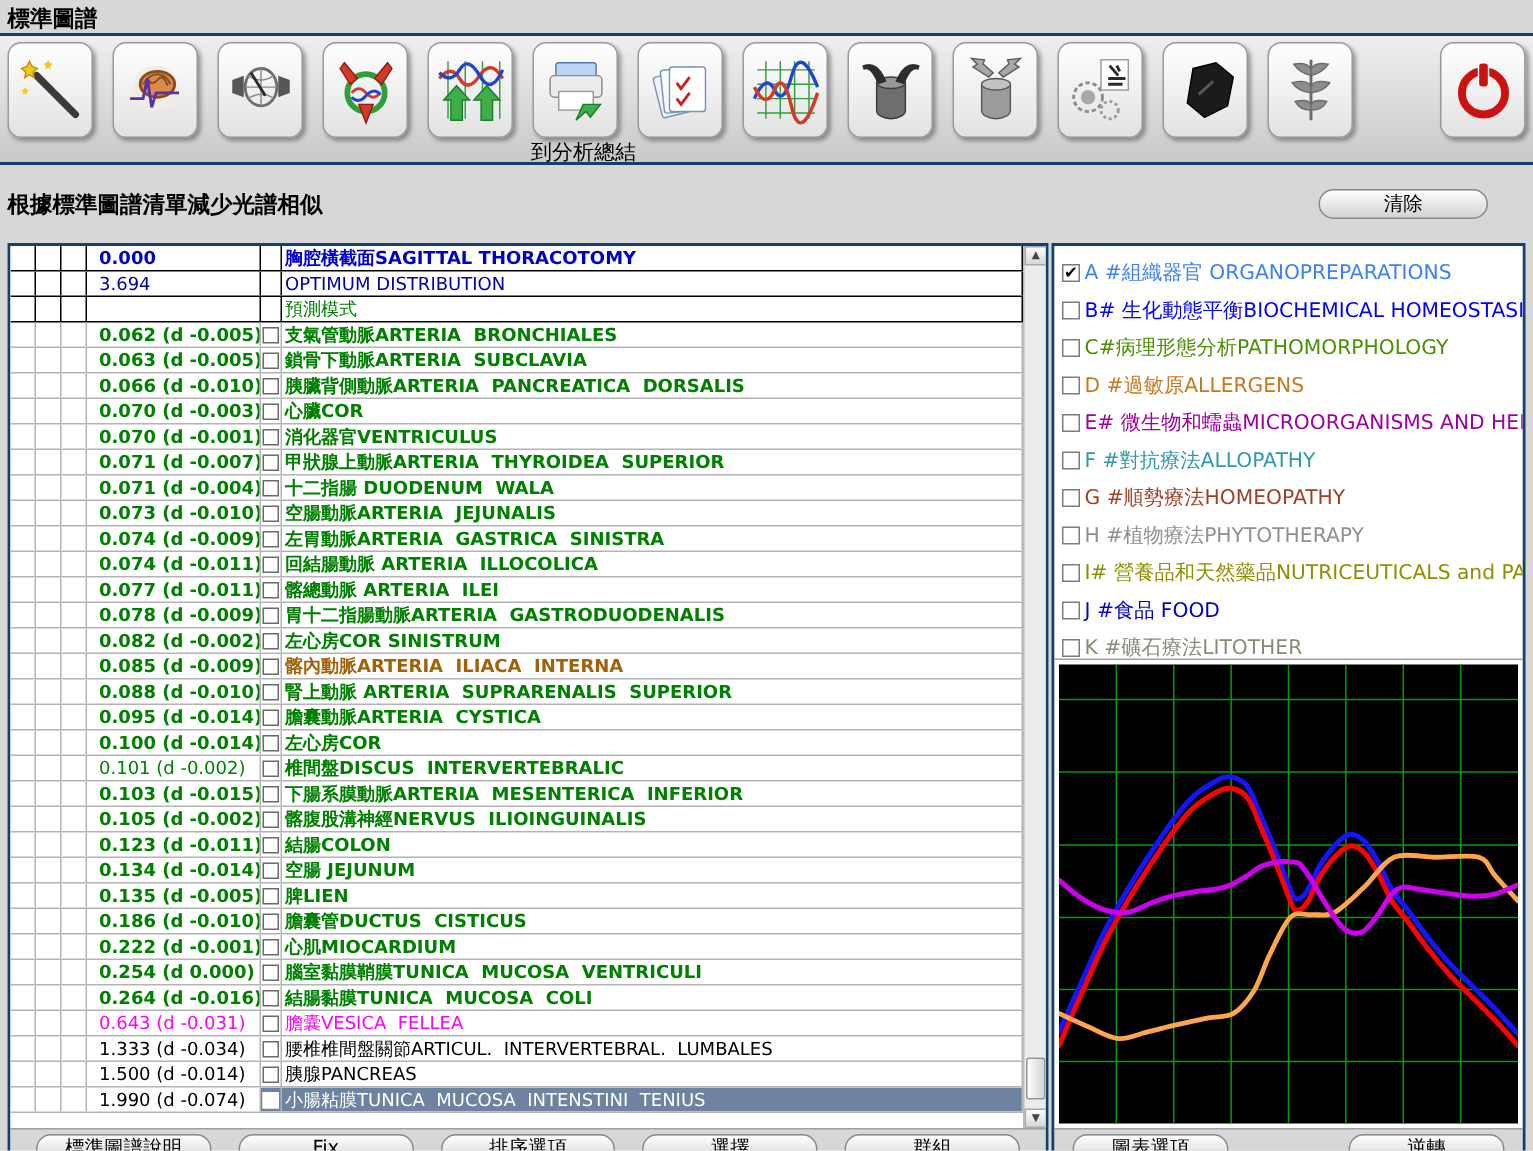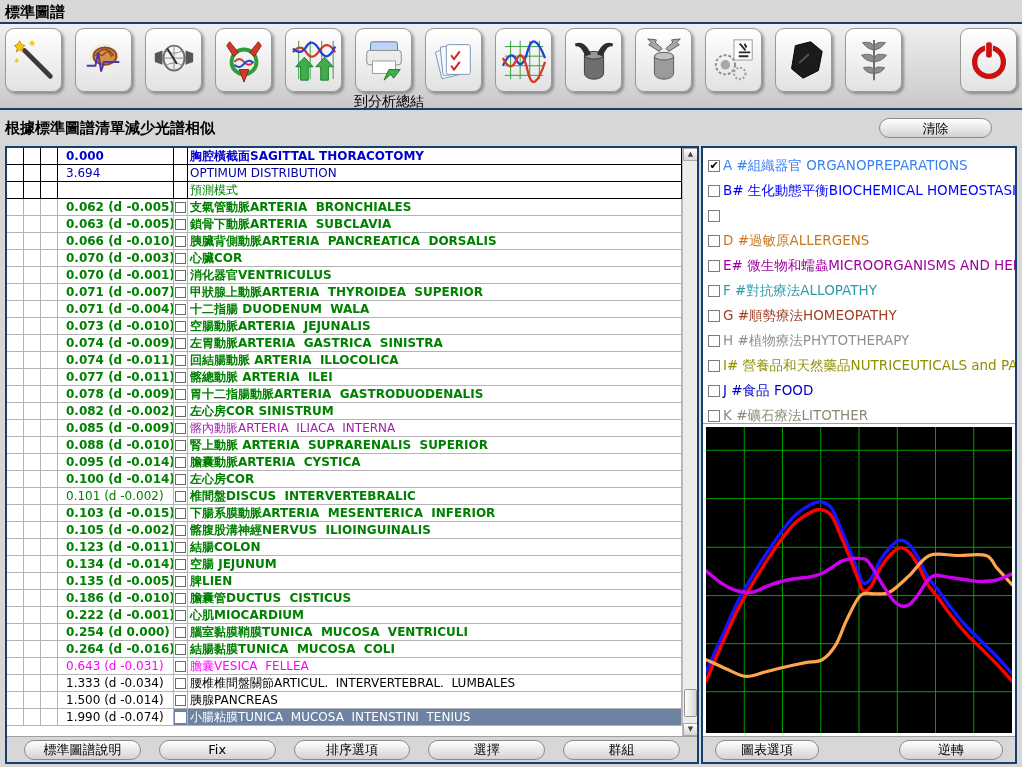--- a/index.html
+++ b/index.html
@@ -13,21 +13,21 @@
   .tb-btn{width:57px;height:64px;margin-right:13px;flex:none;
     background:linear-gradient(#ffffff,#e2e2e2);
     border:1px solid #9a9a9a;border-radius:9px;box-sizing:border-box;
     box-shadow:2px 2px 3px rgba(0,0,0,.35);
     display:flex;align-items:center;justify-content:center;cursor:pointer;}
   .tb-btn .icn{width:46px;height:46px;display:block;}
   .tb-btn svg{width:46px;height:46px;display:block;}
   .tb-power{margin-left:auto;margin-right:5px;}
   .tb-caption{position:absolute;left:344px;top:69px;width:90px;text-align:center;
     font-size:14px;color:#000;}
-  .header-row{height:36px;display:flex;align-items:center;}
+  .header-row{height:52px;display:flex;align-items:center;}
   .heading{flex:1;padding-left:5px;font-size:15px;font-weight:bold;color:#000;}
   .btn{height:20px;border-radius:10px;border:1px solid #8a8a8a;box-sizing:border-box;
     background:linear-gradient(#ffffff,#d2d2d2);font-size:13px;color:#000;
     font-family:inherit;cursor:pointer;padding:0 6px;line-height:17px;}
   .clear-btn{width:113px;margin-right:30px;}
   .panels{display:flex;margin:0 5px;gap:2px;height:618px;}
   .panel{border:2px solid #15406b;box-sizing:border-box;display:flex;flex-direction:column;}
   .panel-left{width:694px;background:#fff;}
   .panel-right{width:316px;background:#d7d7d7;}
   .list-wrap{position:relative;flex:1;background:#fff;overflow:hidden;}
@@ -239,21 +239,21 @@
           <div class="row"><div class="c-sm"></div><div class="c-sm"></div><div class="c-sm"></div><div class="c-val" style="color: rgb(0, 128, 0); font-weight: bold;">0.070 (d -0.003)</div><div class="c-cb"><span class="cbx"></span></div><div class="c-name" style="color: rgb(0, 128, 0); font-weight: bold;">心臟COR</div></div>
           <div class="row"><div class="c-sm"></div><div class="c-sm"></div><div class="c-sm"></div><div class="c-val" style="color: rgb(0, 128, 0); font-weight: bold;">0.070 (d -0.001)</div><div class="c-cb"><span class="cbx"></span></div><div class="c-name" style="color: rgb(0, 128, 0); font-weight: bold;">消化器官VENTRICULUS</div></div>
           <div class="row"><div class="c-sm"></div><div class="c-sm"></div><div class="c-sm"></div><div class="c-val" style="color: rgb(0, 128, 0); font-weight: bold;">0.071 (d -0.007)</div><div class="c-cb"><span class="cbx"></span></div><div class="c-name" style="color: rgb(0, 128, 0); font-weight: bold;">甲狀腺上動脈ARTERIA  THYROIDEA  SUPERIOR</div></div>
           <div class="row"><div class="c-sm"></div><div class="c-sm"></div><div class="c-sm"></div><div class="c-val" style="color: rgb(0, 128, 0); font-weight: bold;">0.071 (d -0.004)</div><div class="c-cb"><span class="cbx"></span></div><div class="c-name" style="color: rgb(0, 128, 0); font-weight: bold;">十二指腸 DUODENUM  WALA</div></div>
           <div class="row"><div class="c-sm"></div><div class="c-sm"></div><div class="c-sm"></div><div class="c-val" style="color: rgb(0, 128, 0); font-weight: bold;">0.073 (d -0.010)</div><div class="c-cb"><span class="cbx"></span></div><div class="c-name" style="color: rgb(0, 128, 0); font-weight: bold;">空腸動脈ARTERIA  JEJUNALIS</div></div>
           <div class="row"><div class="c-sm"></div><div class="c-sm"></div><div class="c-sm"></div><div class="c-val" style="color: rgb(0, 128, 0); font-weight: bold;">0.074 (d -0.009)</div><div class="c-cb"><span class="cbx"></span></div><div class="c-name" style="color: rgb(0, 128, 0); font-weight: bold;">左胃動脈ARTERIA  GASTRICA  SINISTRA</div></div>
           <div class="row"><div class="c-sm"></div><div class="c-sm"></div><div class="c-sm"></div><div class="c-val" style="color: rgb(0, 128, 0); font-weight: bold;">0.074 (d -0.011)</div><div class="c-cb"><span class="cbx"></span></div><div class="c-name" style="color: rgb(0, 128, 0); font-weight: bold;">回結腸動脈 ARTERIA  ILLOCOLICA</div></div>
           <div class="row"><div class="c-sm"></div><div class="c-sm"></div><div class="c-sm"></div><div class="c-val" style="color: rgb(0, 128, 0); font-weight: bold;">0.077 (d -0.011)</div><div class="c-cb"><span class="cbx"></span></div><div class="c-name" style="color: rgb(0, 128, 0); font-weight: bold;">髂總動脈 ARTERIA  ILEI</div></div>
           <div class="row"><div class="c-sm"></div><div class="c-sm"></div><div class="c-sm"></div><div class="c-val" style="color: rgb(0, 128, 0); font-weight: bold;">0.078 (d -0.009)</div><div class="c-cb"><span class="cbx"></span></div><div class="c-name" style="color: rgb(0, 128, 0); font-weight: bold;">胃十二指腸動脈ARTERIA  GASTRODUODENALIS</div></div>
           <div class="row"><div class="c-sm"></div><div class="c-sm"></div><div class="c-sm"></div><div class="c-val" style="color: rgb(0, 128, 0); font-weight: bold;">0.082 (d -0.002)</div><div class="c-cb"><span class="cbx"></span></div><div class="c-name" style="color: rgb(0, 128, 0); font-weight: bold;">左心房COR SINISTRUM</div></div>
-          <div class="row"><div class="c-sm"></div><div class="c-sm"></div><div class="c-sm"></div><div class="c-val" style="color: rgb(0, 128, 0); font-weight: bold;">0.085 (d -0.009)</div><div class="c-cb"><span class="cbx"></span></div><div class="c-name" style="color: #a21caf; font-weight: normal;">髂內動脈ARTERIA  ILIACA  INTERNA</div></div>
+          <div class="row"><div class="c-sm"></div><div class="c-sm"></div><div class="c-sm"></div><div class="c-val" style="color: rgb(0, 128, 0); font-weight: bold;">0.085 (d -0.009)</div><div class="c-cb"><span class="cbx"></span></div><div class="c-name" style="color: #a16207; font-weight: bold;">髂內動脈ARTERIA  ILIACA  INTERNA</div></div>
           <div class="row"><div class="c-sm"></div><div class="c-sm"></div><div class="c-sm"></div><div class="c-val" style="color: rgb(0, 128, 0); font-weight: bold;">0.088 (d -0.010)</div><div class="c-cb"><span class="cbx"></span></div><div class="c-name" style="color: rgb(0, 128, 0); font-weight: bold;">腎上動脈 ARTERIA  SUPRARENALIS  SUPERIOR</div></div>
           <div class="row"><div class="c-sm"></div><div class="c-sm"></div><div class="c-sm"></div><div class="c-val" style="color: rgb(0, 128, 0); font-weight: bold;">0.095 (d -0.014)</div><div class="c-cb"><span class="cbx"></span></div><div class="c-name" style="color: rgb(0, 128, 0); font-weight: bold;">膽囊動脈ARTERIA  CYSTICA</div></div>
           <div class="row"><div class="c-sm"></div><div class="c-sm"></div><div class="c-sm"></div><div class="c-val" style="color: rgb(0, 128, 0); font-weight: bold;">0.100 (d -0.014)</div><div class="c-cb"><span class="cbx"></span></div><div class="c-name" style="color: rgb(0, 128, 0); font-weight: bold;">左心房COR</div></div>
           <div class="row"><div class="c-sm"></div><div class="c-sm"></div><div class="c-sm"></div><div class="c-val" style="color: rgb(0, 128, 0); font-weight: normal;">0.101 (d -0.002)</div><div class="c-cb"><span class="cbx"></span></div><div class="c-name" style="color: rgb(0, 128, 0); font-weight: bold;">椎間盤DISCUS  INTERVERTEBRALIC</div></div>
           <div class="row"><div class="c-sm"></div><div class="c-sm"></div><div class="c-sm"></div><div class="c-val" style="color: rgb(0, 128, 0); font-weight: bold;">0.103 (d -0.015)</div><div class="c-cb"><span class="cbx"></span></div><div class="c-name" style="color: rgb(0, 128, 0); font-weight: bold;">下腸系膜動脈ARTERIA  MESENTERICA  INFERIOR</div></div>
           <div class="row"><div class="c-sm"></div><div class="c-sm"></div><div class="c-sm"></div><div class="c-val" style="color: rgb(0, 128, 0); font-weight: bold;">0.105 (d -0.002)</div><div class="c-cb"><span class="cbx"></span></div><div class="c-name" style="color: rgb(0, 128, 0); font-weight: bold;">髂腹股溝神經NERVUS  ILIOINGUINALIS</div></div>
           <div class="row"><div class="c-sm"></div><div class="c-sm"></div><div class="c-sm"></div><div class="c-val" style="color: rgb(0, 128, 0); font-weight: bold;">0.123 (d -0.011)</div><div class="c-cb"><span class="cbx"></span></div><div class="c-name" style="color: rgb(0, 128, 0); font-weight: bold;">結腸COLON</div></div>
           <div class="row"><div class="c-sm"></div><div class="c-sm"></div><div class="c-sm"></div><div class="c-val" style="color: rgb(0, 128, 0); font-weight: bold;">0.134 (d -0.014)</div><div class="c-cb"><span class="cbx"></span></div><div class="c-name" style="color: rgb(0, 128, 0); font-weight: bold;">空腸 JEJUNUM</div></div>
           <div class="row"><div class="c-sm"></div><div class="c-sm"></div><div class="c-sm"></div><div class="c-val" style="color: rgb(0, 128, 0); font-weight: bold;">0.135 (d -0.005)</div><div class="c-cb"><span class="cbx"></span></div><div class="c-name" style="color: rgb(0, 128, 0); font-weight: bold;">脾LIEN</div></div>
           <div class="row"><div class="c-sm"></div><div class="c-sm"></div><div class="c-sm"></div><div class="c-val" style="color: rgb(0, 128, 0); font-weight: bold;">0.186 (d -0.010)</div><div class="c-cb"><span class="cbx"></span></div><div class="c-name" style="color: rgb(0, 128, 0); font-weight: bold;">膽囊管DUCTUS  CISTICUS</div></div>
@@ -277,21 +277,21 @@
         <button class="btn">排序選項</button>
         <button class="btn">選擇</button>
         <button class="btn">群組</button>
       </div>
   </div>
 
   <div class="panel panel-right">
     <div class="cats" id="cats">
         <div class="cat"><span class="cbx2">✔</span><span style="color: #3b82f6;">A #組織器官 ORGANOPREPARATIONS</span></div>
         <div class="cat"><span class="cbx2"></span><span style="color: rgb(0, 0, 255);">B# 生化動態平衡BIOCHEMICAL HOMEOSTASIS</span></div>
-        <div class="cat"><span class="cbx2"></span></div>
+        <div class="cat"><span class="cbx2"></span><span style="color: rgb(74, 144, 0);">C#病理形態分析PATHOMORPHOLOGY</span></div>
         <div class="cat"><span class="cbx2"></span><span style="color: rgb(200, 120, 32);">D #過敏原ALLERGENS</span></div>
         <div class="cat"><span class="cbx2"></span><span style="color: rgb(160, 0, 160);">E# 微生物和蠕蟲MICROORGANISMS AND HELMI</span></div>
         <div class="cat"><span class="cbx2"></span><span style="color: rgb(46, 154, 170);">F #對抗療法ALLOPATHY</span></div>
         <div class="cat"><span class="cbx2"></span><span style="color: rgb(160, 64, 40);">G #順勢療法HOMEOPATHY</span></div>
         <div class="cat"><span class="cbx2"></span><span style="color: rgb(144, 144, 144);">H #植物療法PHYTOTHERAPY</span></div>
         <div class="cat"><span class="cbx2"></span><span style="color: rgb(143, 143, 0);">I# 營養品和天然藥品NUTRICEUTICALS and PAR</span></div>
         <div class="cat"><span class="cbx2"></span><span style="color: rgb(0, 0, 200);">J #食品 FOOD</span></div>
         <div class="cat"><span class="cbx2"></span><span style="color: rgb(138, 138, 122);">K #礦石療法LITOTHER</span></div>
       </div>
     <div class="chart-wrap">

